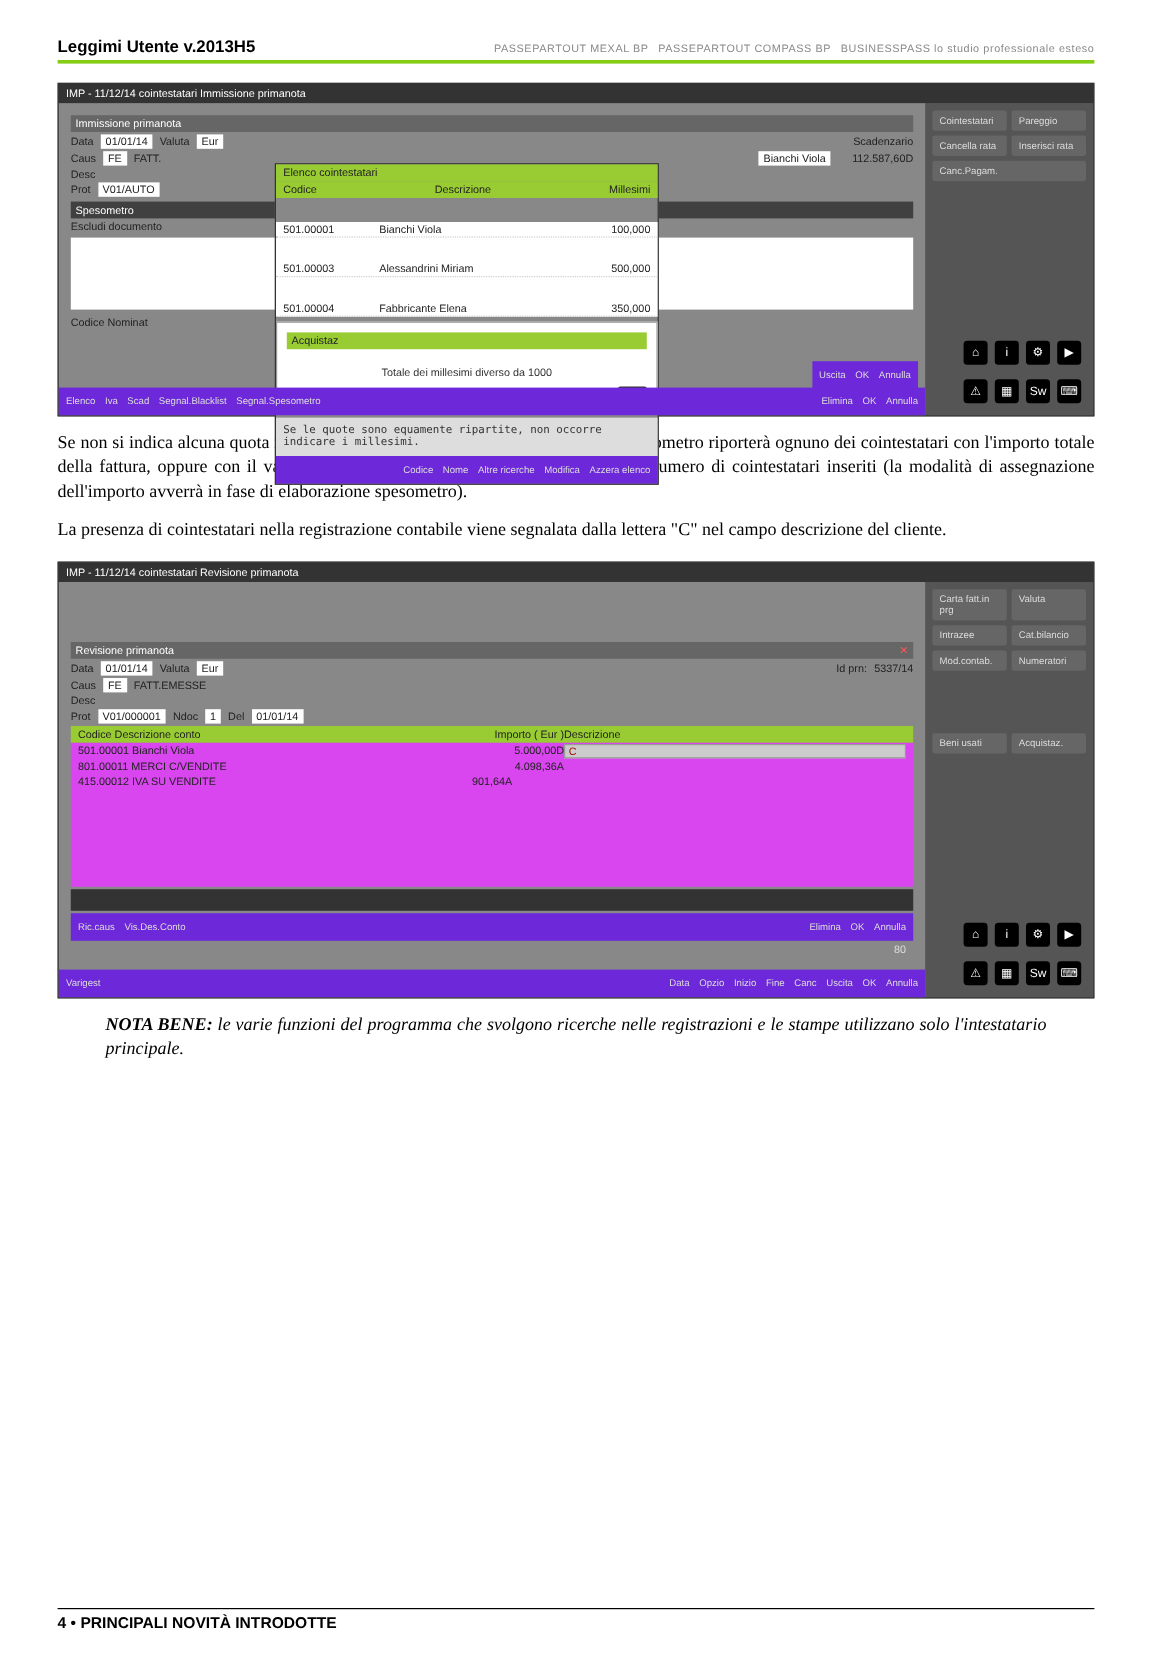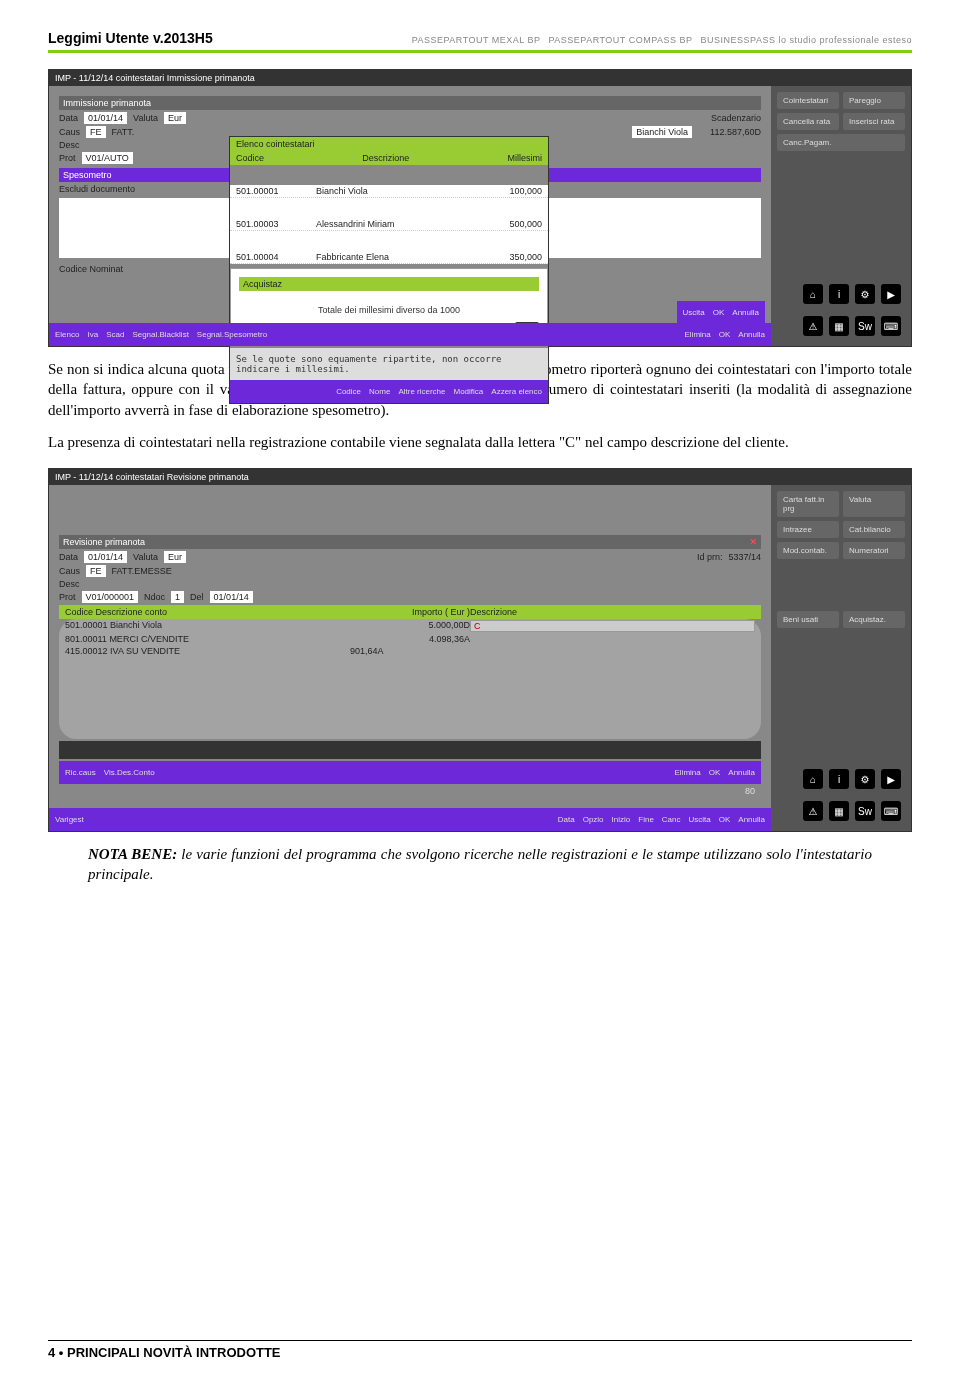--- a/index.html
+++ b/index.html
@@ -25,21 +25,21 @@
   .ss-list-row span:nth-child(2){ flex:1; }
   .ss-list-row span:nth-child(3){ width: 70px; text-align:right; }
   .ss-footerbar { background: #6d28d9; color: #ddd; font-size: 8px; padding: 7px 6px; display: flex; gap: 8px; justify-content: flex-end; }
   .ss-warnbox { background: #fff; border: 1px solid #999; padding: 8px; margin: 4px 0; }
   .ss-warn-title { background: #9c3; padding: 2px 4px; font-size: 9px; color:#222; margin-bottom:4px;}
   .ss-icons { display:flex; gap:6px; justify-content:flex-end; padding:4px; }
   .ss-icons span { width:20px; height:20px; background:#000; border-radius:3px; display:flex; align-items:center; justify-content:center; color:#fff; font-size:10px;}
   .body-text { font-family: "Times New Roman", serif; font-size: 15px; line-height: 1.35; margin: 12px 0; text-align: justify; }
   .body-text em { font-style: italic; font-weight: bold; }
   .second-shot { min-height: 300px; }
-  .ss-table-area { background:#a3a3a3; color:#222; font-size:9px; min-height:120px;border-radius:17px; }
+  .ss-table-area { background:#d946ef; color:#222; font-size:9px; min-height:120px; }
   .ss-table-header { background:#9c3; color:#222; padding:2px 6px; display:flex; }
   .ss-table-header span, .ss-trow span { flex:1; }
   .ss-trow { display:flex; padding:1px 6px; }
   .ss-cbadge { background:#ccc; color:#a00; border:1px solid #999; padding:0 3px; font-size:9px; margin-left:auto; }
   .page-footer { position: absolute; bottom: 30px; left: 48px; right: 48px; border-top: 1px solid #000; padding-top: 4px; font-weight: bold; font-size: 13px; }
   .overlay-modal { position:absolute; left:180px; top:50px; width:320px; background:#888; border:1px solid #333; }
 </style>
 </head>
 <body>
 
@@ -72,21 +72,21 @@
           <span style="margin-left:auto" class="ss-input">Bianchi Viola</span>
           <span class="ss-label" style="margin-left:12px">112.587,60D</span>
         </div>
         <div class="ss-row">
           <span class="ss-label">Desc</span>
         </div>
         <div class="ss-row">
           <span class="ss-label">Prot</span>
           <span class="ss-input">V01/AUTO</span>
         </div>
-        <div style="background:#6d28d9;color:#fff;padding:2px 4px;margin-top:4px;">Spesometro</div>
+        <div style="background:#404040;color:#fff;padding:2px 4px;margin-top:4px;">Spesometro</div>
         <div class="ss-row">
             <span class="ss-label">Escludi documento</span>
           </div>
         <div style="height:60px;background:#fff;margin-top:4px;"></div>
         <div class="ss-row" style="margin-top:6px;">
           <span class="ss-label">Codice    Nominat</span>
         </div>
       </div>
 
       <div class="overlay-modal">
@@ -226,21 +226,21 @@
                 <span class="ss-cbadge">C</span>
               </span>
           </div>
           <div class="ss-trow">
               <span>801.00011 MERCI C/VENDITE</span>
               <span style="text-align:right;max-width:120px;">4.098,36A</span>
               <span></span>
             </div>
           <div class="ss-trow">
               <span>415.00012 IVA SU VENDITE</span>
-              <span style="text-align:left;max-width:120px;">901,64A</span>
+              <span style="text-align:center;max-width:120px;">901,64A</span>
               <span></span>
             </div>
         </div>
         <div style="background:#333;height:18px;margin-top:2px;"></div>
         <div class="ss-footerbar" style="justify-content:space-between;margin-top:2px;">
           <span style="display:flex;gap:8px;">
             <span>Ric.caus</span>
             <span>Vis.Des.Conto</span>
           </span>
           <span style="display:flex;gap:8px;align-items:center;">

